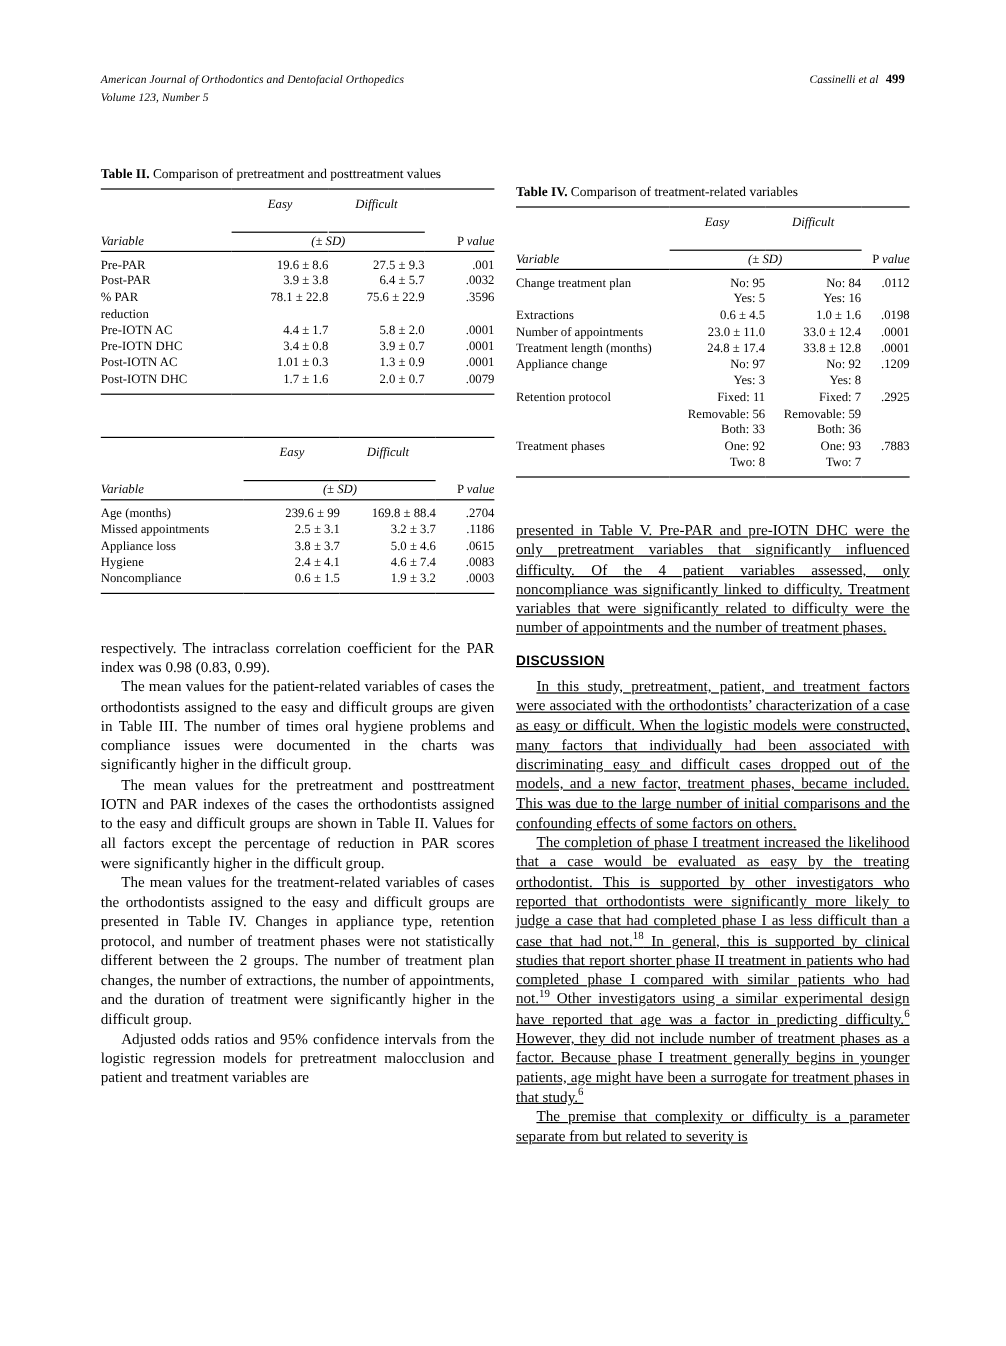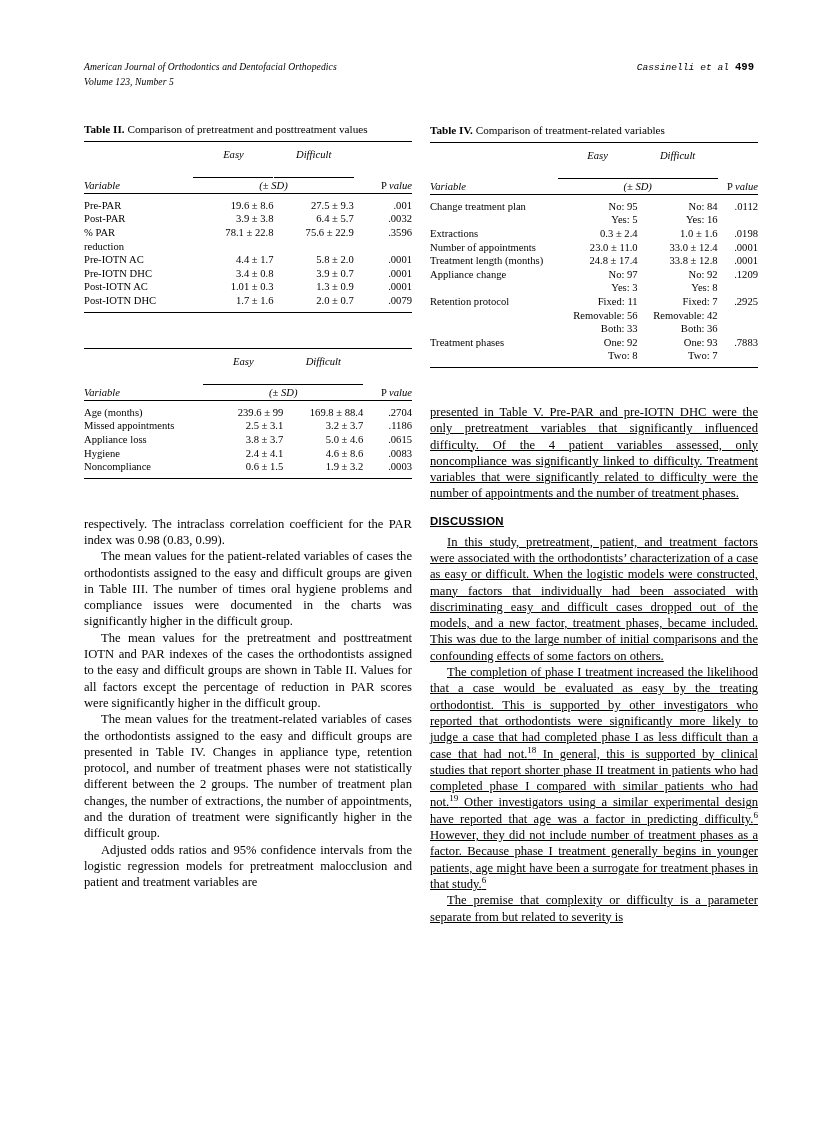--- a/index.html
+++ b/index.html
@@ -36,29 +36,29 @@
   .runhead-left {
     font-style: italic;
     font-size: 9.6px;
     line-height: 14.5px;
     letter-spacing: 0.1px;
   }
   .runhead-right {
     font-size: 9.6px;
     line-height: 14.5px;
     white-space: nowrap;
-    font-family: Liberation Mono, monospace;
   }
   .runhead-right .auth { font-style: italic; }
   .runhead-right .pno { font-weight: bold; font-style: normal; margin-left: 6px; font-size: 10.6px;}
 
   
   .col {
     position: absolute;
     width: 328px;
+    margin-top: 16px;
   }
   .col-left  { left: 84px; }
   .col-right { left: 430px; }
 
   
   .tblbox { margin-bottom: 0; }
 
   .tbl-caption {
     font-size: 11.2px;
     line-height: 14.6px;
@@ -294,21 +294,21 @@
             </tr>
             <tr>
               <td class="var">Appliance loss</td>
               <td class="num">3.8 ± 3.7</td>
               <td class="num">5.0 ± 4.6</td>
               <td class="pval">.0615</td>
             </tr>
             <tr>
               <td class="var">Hygiene</td>
               <td class="num">2.4 ± 4.1</td>
-              <td class="num">4.6 ± 8.6</td>
+              <td class="num">4.6 ± 7.4</td>
               <td class="pval">.0083</td>
             </tr>
             <tr>
               <td class="var">Noncompliance</td>
               <td class="num">0.6 ± 1.5</td>
               <td class="num">1.9 ± 3.2</td>
               <td class="pval">.0003</td>
             </tr>
           </tbody>
         <tbody>
@@ -325,21 +325,21 @@
     <div id="left-text" style="margin-top:37px;">
         <p class="body noind">respectively. The intraclass correlation coefficient for the PAR index was 0.98 (0.83, 0.99).</p>
         <p class="body">The mean values for the patient-related variables of cases the orthodontists assigned to the easy and difficult groups are given in Table III. The number of times oral hygiene problems and compliance issues were documented in the charts was significantly higher in the difficult group.</p>
         <p class="body">The mean values for the pretreatment and posttreatment IOTN and PAR indexes of the cases the orthodontists assigned to the easy and difficult groups are shown in Table II. Values for all factors except the percentage of reduction in PAR scores were significantly higher in the difficult group.</p>
         <p class="body">The mean values for the treatment-related variables of cases the orthodontists assigned to the easy and difficult groups are presented in Table IV. Changes in appliance type, retention protocol, and number of treatment phases were not statistically different between the 2 groups. The number of treatment plan changes, the number of extractions, the number of appointments, and the duration of treatment were significantly higher in the difficult group.</p>
         <p class="body">Adjusted odds ratios and 95% confidence intervals from the logistic regression models for pretreatment malocclusion and patient and treatment variables are</p>
       </div>
 
   </div>
 
-  <div class="col col-right" style="top:123px;">
+  <div class="col col-right" style="top:137px;">
 
     <div class="tblbox">
       <div class="tbl-caption">
         <span class="tnum">Table IV.</span>
         <span>Comparison of treatment-related variables</span>
       </div>
       <table class="data t4">
         <tbody>
           <tr class="rule-top">
             <td style="height:6px"></td>
@@ -370,21 +370,21 @@
               <td class="pval">.0112</td>
             </tr>
             <tr>
               <td class="var"></td>
               <td class="num">Yes: 5</td>
               <td class="num">Yes: 16</td>
               <td class="pval"></td>
             </tr>
             <tr>
               <td class="var">Extractions</td>
-              <td class="num">0.3 ± 2.4</td>
+              <td class="num">0.6 ± 4.5</td>
               <td class="num">1.0 ± 1.6</td>
               <td class="pval">.0198</td>
             </tr>
             <tr>
               <td class="var">Number of appointments</td>
               <td class="num">23.0 ± 11.0</td>
               <td class="num">33.0 ± 12.4</td>
               <td class="pval">.0001</td>
             </tr>
             <tr>
@@ -407,21 +407,21 @@
             </tr>
             <tr>
               <td class="var">Retention protocol</td>
               <td class="num">Fixed: 11</td>
               <td class="num">Fixed: 7</td>
               <td class="pval">.2925</td>
             </tr>
             <tr>
               <td class="var"></td>
               <td class="num">Removable: 56</td>
-              <td class="num">Removable: 42</td>
+              <td class="num">Removable: 59</td>
               <td class="pval"></td>
             </tr>
             <tr>
               <td class="var"></td>
               <td class="num">Both: 33</td>
               <td class="num">Both: 36</td>
               <td class="pval"></td>
             </tr>
             <tr>
               <td class="var">Treatment phases</td>

